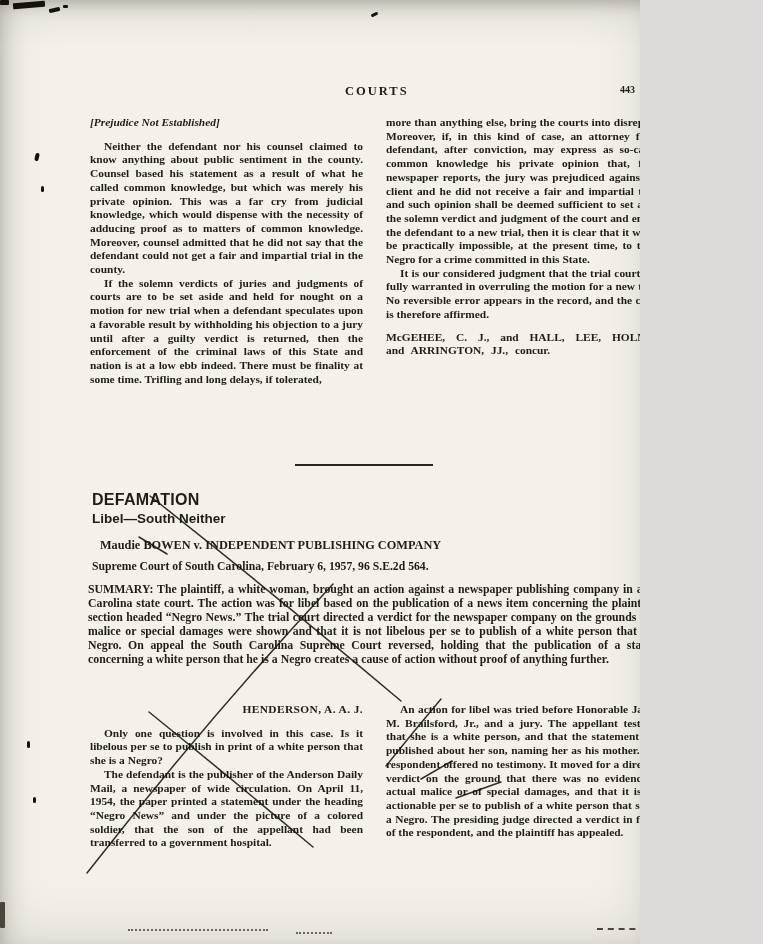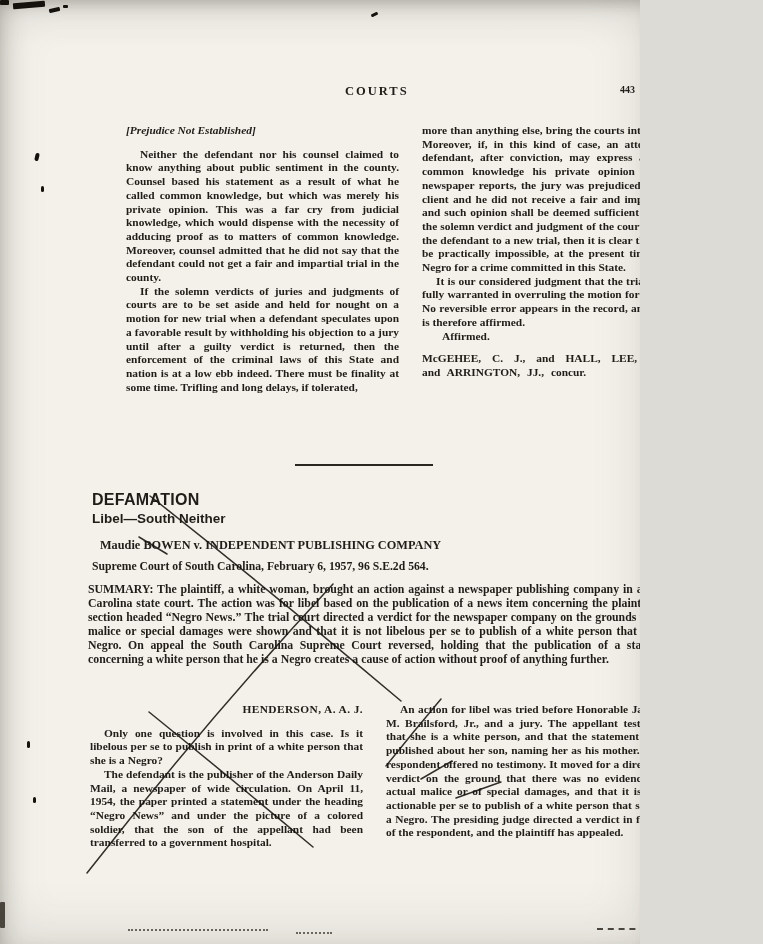--- a/index.html
+++ b/index.html
@@ -7,21 +7,21 @@
     position:relative;width:640px;height:944px;overflow:hidden;
     background:linear-gradient(180deg,#ebe9e2 0%,#f3f1ea 5%,#f3f1ea 93%,#edebe4 100%);
     box-shadow:inset 0 0 50px rgba(95,90,80,.14),
                inset 16px 0 26px -16px rgba(70,65,58,.35),
                inset 0 14px 20px -14px rgba(70,65,58,.4);
     font-family:"Liberation Serif",serif;color:#201d18;
   }
   .running-head{position:absolute;top:84px;left:345px;font-size:12.5px;font-weight:700;letter-spacing:2px;}
   .page-number{position:absolute;top:84px;left:620px;font-size:10px;font-weight:700;}
   .cols{position:absolute;left:90px;width:572px;display:flex;gap:23px;}
-  .cols-top{top:124px;margin-left:36px;}
+  .cols-top{top:116px;}
   .cols-bottom{top:703px;}
   .col{width:273px;flex:0 0 273px;text-align:justify;font-size:11.4px;line-height:13.7px;font-weight:700;}
   .col.right{flex:1 1 auto;width:auto;}
   .col p{margin:0;text-indent:14px;}
   p.no-indent{text-indent:0;}
   .subhead-italic{font-style:italic;text-indent:0 !important;text-align:left;margin:0 0 10px 0 !important;}
   .affirmed{text-indent:20px !important;}
   .concur{margin-top:9px !important;text-indent:0 !important;word-spacing:4px;}
   .judge{text-indent:0 !important;text-align:right;margin:0 0 10px 0 !important;letter-spacing:.4px;}
   .divider{position:absolute;top:464px;left:295px;width:138px;border-top:2px solid #2a2721;}
@@ -60,21 +60,20 @@
 
   <div class="cols cols-top">
     <div class="col left">
       <p class="subhead-italic">[Prejudice Not Established]</p>
       <p>Neither the defendant nor his counsel claimed to know anything about public sentiment in the county. Counsel based his statement as a result of what he called common knowledge, but which was merely his private opinion. This was a far cry from judicial knowledge, which would dispense with the necessity of adducing proof as to matters of common knowledge. Moreover, counsel admitted that he did not say that the defendant could not get a fair and impartial trial in the county.</p>
       <p>If the solemn verdicts of juries and judgments of courts are to be set aside and held for nought on a motion for new trial when a defendant speculates upon a favorable result by withholding his objection to a jury until after a guilty verdict is returned, then the enforcement of the criminal laws of this State and nation is at a low ebb indeed. There must be finality at some time. Trifling and long delays, if tolerated,</p>
     </div>
     <div class="col right">
       <p class="no-indent">more than anything else, bring the courts into disrepute. Moreover, if, in this kind of case, an attorney for a defendant, after conviction, may express as so-called common knowledge his private opinion that, from newspaper reports, the jury was prejudiced against his client and he did not receive a fair and impartial trial, and such opinion shall be deemed sufficient to set aside the solemn verdict and judgment of the court and entitle the defendant to a new trial, then it is clear that it would be practically impossible, at the present time, to try a Negro for a crime committed in this State.</p>
       <p>It is our considered judgment that the trial court was fully warranted in overruling the motion for a new trial. No reversible error appears in the record, and the cause is therefore affirmed.</p>
-      <p class="affirmed">Affirmed.</p>
       <p class="concur">McGEHEE, C. J., and HALL, LEE, HOLMES and ARRINGTON, JJ., concur.</p>
     </div>
   </div>
 
   <div class="divider"></div>
 
   <div class="case-heading">DEFAMATION</div>
   <div class="case-subheading">Libel—South Neither</div>
   <p class="case-title">Maudie BOWEN v. INDEPENDENT PUBLISHING COMPANY</p>
   <p class="citation">Supreme Court of South Carolina, February 6, 1957, 96 S.E.2d 564.</p>

